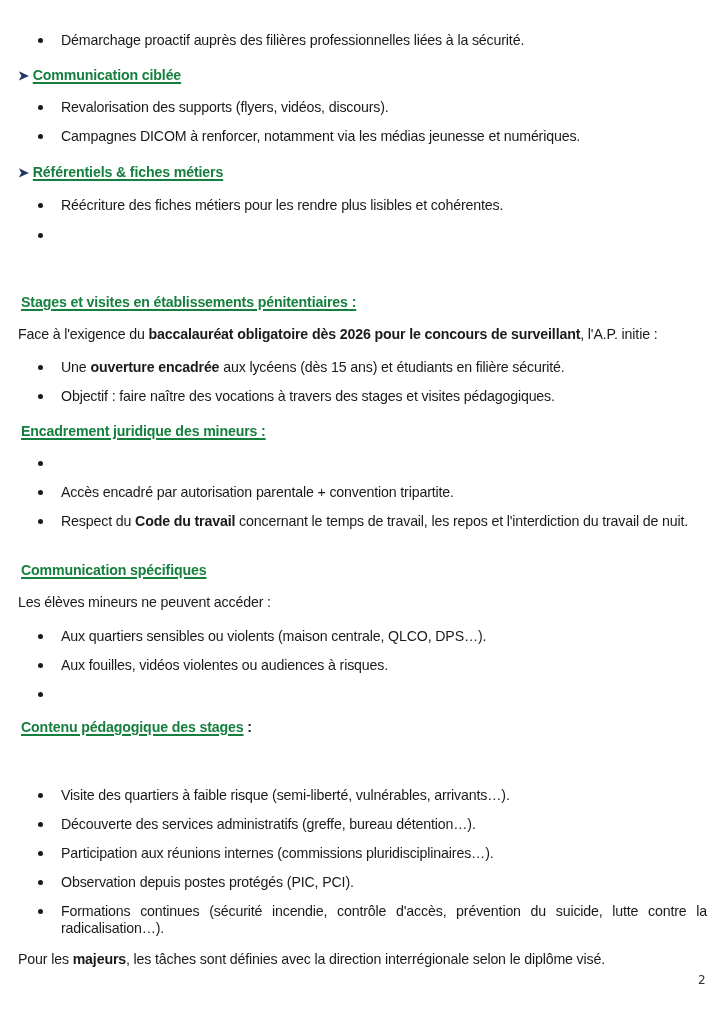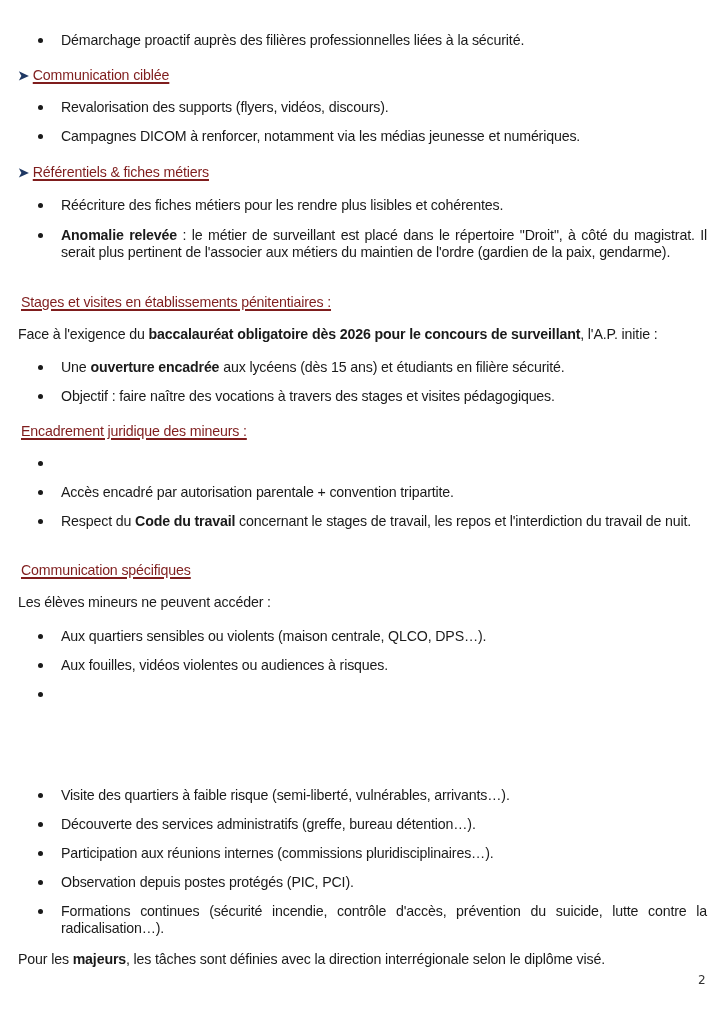--- a/index.html
+++ b/index.html
@@ -12,21 +12,21 @@
   .li { position: absolute; left: 61px; width: 646px; line-height: 17px; }
   .li.just { text-align: justify; }
   .bullet {
     position: absolute; left: 38px; width: 5px; height: 5px; border-radius: 50%;
     background: #1a1a1a;
   }
   .para { position: absolute; left: 18px; width: 690px; line-height: 17px; }
   .h-arrow { position: absolute; left: 18px; font-weight: bold; color: #1f3864; }
   .arrow { display: inline-block; font-size: 13px; margin-right: 4px; color: #1f3864; }
   .h-title {
-    font-weight: normal; color: #7f1d1d; text-decoration: underline;
+    font-weight: bold; color: #15803d; text-decoration: underline;
     text-decoration-thickness: 2px; text-underline-offset: 2px;
   }
   .h-plain { position: absolute; left: 21px; font-weight: bold; text-align: center; }
   .suffix { color: #1a1a1a; font-weight: bold; }
   b { font-weight: bold; }
   .pagenum { position: absolute; left: 698px; top: 973px; font-size: 12px; color: #333; font-family: "DejaVu Sans", sans-serif; }
 </style>
 </head>
 <body>
 
@@ -42,50 +42,52 @@
   <div class="li" style="top:99px">Revalorisation des supports (flyers, vidéos, discours).</div>
   <span class="bullet" style="top:134px"></span>
   <div class="li" style="top:128px">Campagnes DICOM à renforcer, notamment via les médias jeunesse et numériques.</div>
 
   <div class="h-arrow" style="top:164px">
     <span class="arrow">➤</span><span class="h-title">Référentiels &amp; fiches métiers</span>
   </div>
   <span class="bullet" style="top:203px"></span>
   <div class="li" style="top:197px">Réécriture des fiches métiers pour les rendre plus lisibles et cohérentes.</div>
   <span class="bullet" style="top:233px"></span>
-  <div class="li just" style="top:227px"><b>Anomalie relevée</b><span> : le métier de surveillant est placé dans le répertoire "Droit", à côté du magistrat. Il serait plus pertinent de l'associer aux métiers du maintien de l'ordre (gardien de la paix, gendarme).</span></div>
 
   <div class="h-plain" style="top:294px">
     <span class="h-title">Stages et visites en établissements pénitentiaires :</span>
   </div>
   <div class="para" style="top:326px"><span>Face à l'exigence du </span><b>baccalauréat obligatoire dès 2026 pour le concours de surveillant</b><span>, l'A.P. initie :</span></div>
   <span class="bullet" style="top:365px"></span>
   <div class="li" style="top:359px"><span>Une </span><b>ouverture encadrée</b><span> aux lycéens (dès 15 ans) et étudiants en filière sécurité.</span></div>
   <span class="bullet" style="top:394px"></span>
   <div class="li" style="top:388px">Objectif : faire naître des vocations à travers des stages et visites pédagogiques.</div>
 
   <div class="h-plain" style="top:423px">
     <span class="h-title">Encadrement juridique des mineurs :</span>
   </div>
   <span class="bullet" style="top:461px"></span>
   <span class="bullet" style="top:490px"></span>
   <div class="li" style="top:484px">Accès encadré par autorisation parentale + convention tripartite.</div>
   <span class="bullet" style="top:519px"></span>
-  <div class="li just" style="top:513px"><span>Respect du </span><b>Code du travail</b><span> concernant le stages de travail, les repos et l'interdiction du travail de nuit.</span></div>
+  <div class="li just" style="top:513px"><span>Respect du </span><b>Code du travail</b><span> concernant le temps de travail, les repos et l'interdiction du travail de nuit.</span></div>
 
   <div class="h-plain" style="top:562px">
     <span class="h-title">Communication spécifiques</span>
   </div>
   <div class="para" style="top:594px">Les élèves mineurs ne peuvent accéder :</div>
   <span class="bullet" style="top:634px"></span>
   <div class="li" style="top:628px">Aux quartiers sensibles ou violents (maison centrale, QLCO, DPS…).</div>
   <span class="bullet" style="top:663px"></span>
   <div class="li" style="top:657px">Aux fouilles, vidéos violentes ou audiences à risques.</div>
   <span class="bullet" style="top:692px"></span>
 
+  <div class="h-plain" style="top:719px">
+    <span class="h-title">Contenu pédagogique des stages</span><span class="suffix"> :</span>
+  </div>
   <span class="bullet" style="top:793px"></span>
   <div class="li" style="top:787px">Visite des quartiers à faible risque (semi-liberté, vulnérables, arrivants…).</div>
   <span class="bullet" style="top:822px"></span>
   <div class="li" style="top:816px">Découverte des services administratifs (greffe, bureau détention…).</div>
   <span class="bullet" style="top:851px"></span>
   <div class="li" style="top:845px">Participation aux réunions internes (commissions pluridisciplinaires…).</div>
   <span class="bullet" style="top:880px"></span>
   <div class="li" style="top:874px">Observation depuis postes protégés (PIC, PCI).</div>
   <span class="bullet" style="top:909px"></span>
   <div class="li just" style="top:903px">Formations continues (sécurité incendie, contrôle d'accès, prévention du suicide, lutte contre la radicalisation…).</div>

